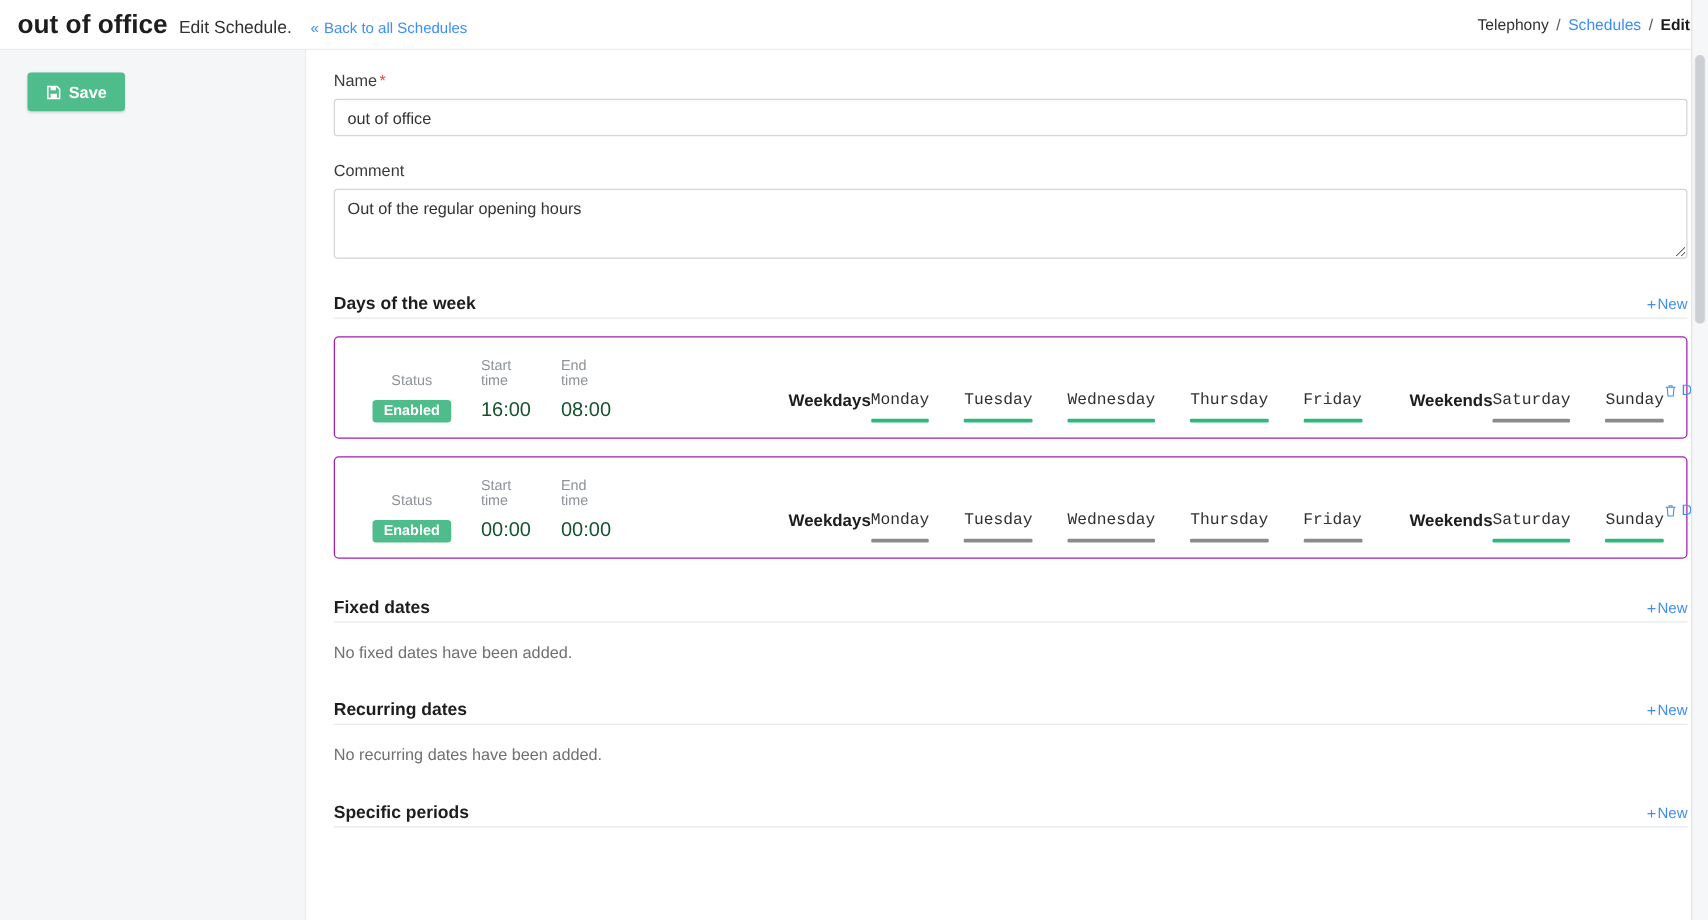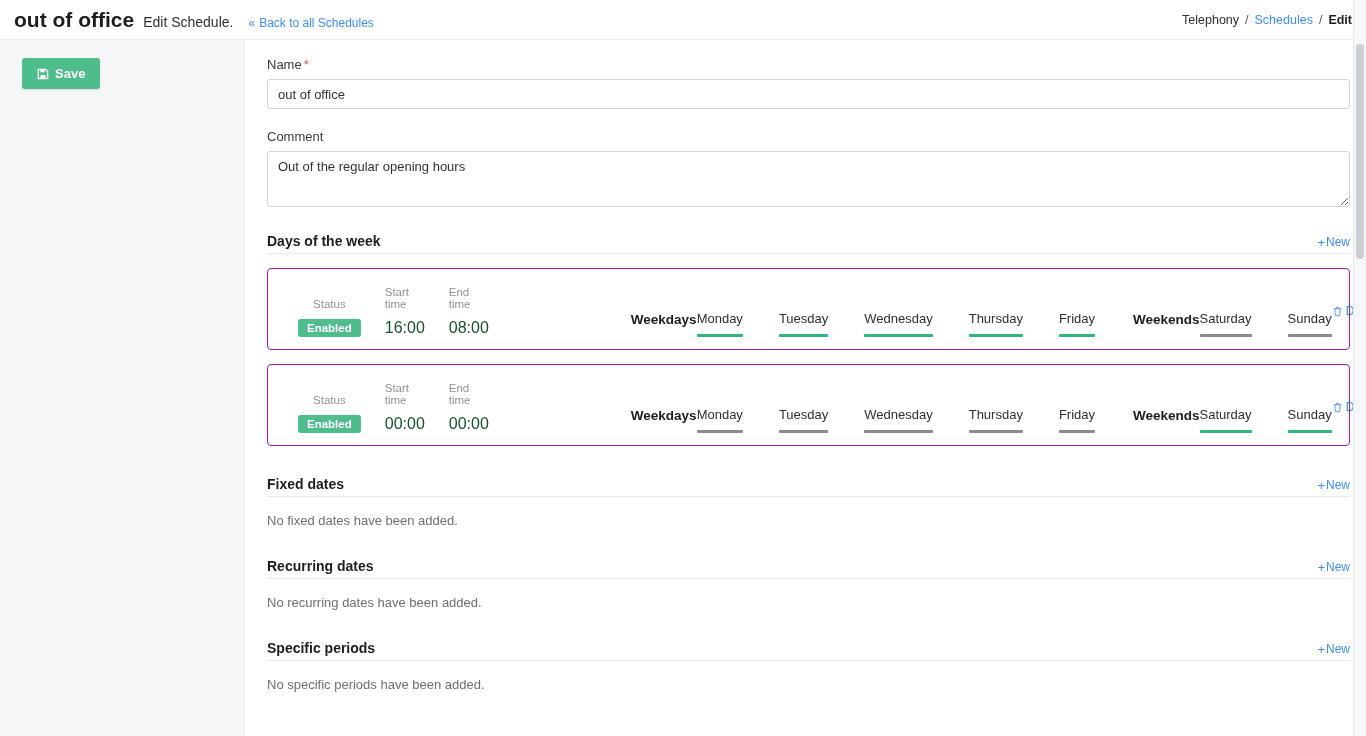--- a/index.html
+++ b/index.html
@@ -63,21 +63,21 @@
     padding:16px 18px 12px 30px; display:flex; align-items:flex-end; min-height:82px; }
   .info-col { display:flex; flex-direction:column; align-items:center; margin-right:24px; }
   .col-label { font-size:11.5px; color:#8d929a; margin-bottom:9px; }
   .col-value { font-size:16px; color:#14532d; }
   .badge { background:var(--accent-green,#4fbc8c); color:#fff; font-size:11.5px;
     font-weight:700; padding:3px 9px; border-radius:3px; }
   .day-group { display:flex; flex-direction:row; align-items:center; }
   .day-group.weekdays { margin-left:118px; }
   .day-group.weekends { margin-left:38px; }
   .group-title { font-size:13.5px; font-weight:700; color:#1d1d1d; margin-bottom:10px; }
-  .day-row { display:flex; gap:36px; }
+  .day-row { display:flex; gap:28px;font-family:Liberation Mono, monospace; }
   .day { display:flex; flex-direction:column; }
   .day-name { font-size:13px; color:#2f2f2f; }
   .day-bar { height:3px; border-radius:1px; margin-top:8px; width:100%; }
   .day-on .day-bar { background:var(--bar-green,#2eb87c); }
   .day-off .day-bar { background:var(--disabled-bar,#8b8b8b); }
   .card-actions { margin-left:auto; align-self:center; display:flex; gap:16px; }
   .act-link { font-size:12px; color:var(--link-blue,#3e8ef7); cursor:pointer;
     text-decoration:none; display:inline-flex; align-items:center; gap:3px; }
   .act-link svg { display:block; }
 
@@ -320,21 +320,20 @@
     </div>
 
     <div class="section">
       <div class="sec-head">
         <span class="sec-title">Specific periods</span>
         <a class="new-link">
           <span class="plus">+</span>
           <span>New</span>
         </a>
       </div>
-      <div class="empty-text">No specific periods have been added.</div>
     </div>
 
   </div>
 </div>
 
 <div class="scroll-track">
   <div class="scroll-thumb"></div>
 </div>
 
 </body></html>

